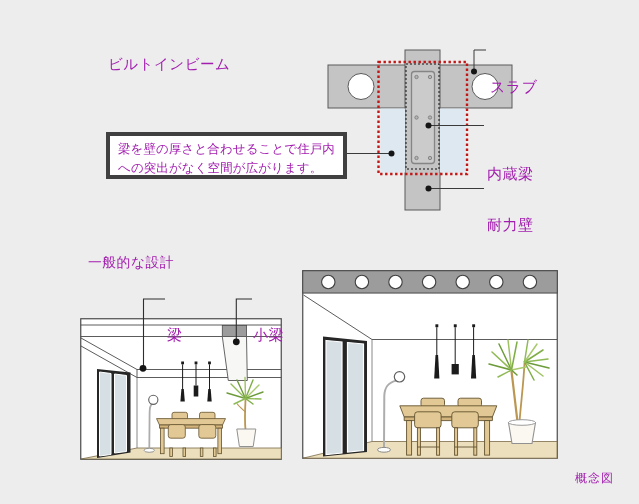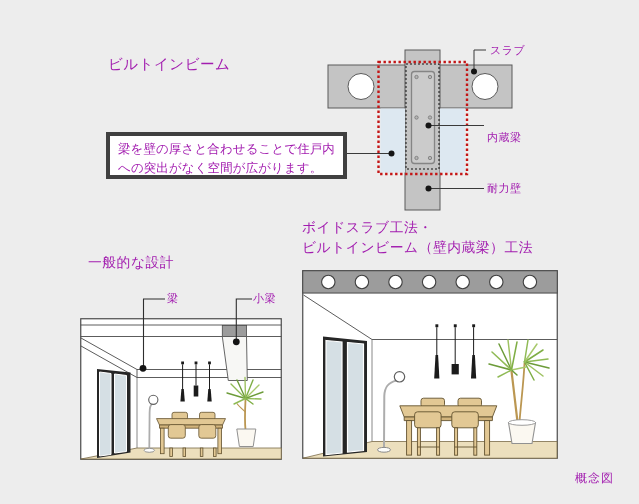--- a/index.html
+++ b/index.html
@@ -5,21 +5,21 @@
   * { margin:0; padding:0; box-sizing:border-box; }
   html,body { background:#ededed; }
   #stage {
     position:relative; width:639px; height:504px; background:#ededed; overflow:hidden;
     font-family:"Liberation Serif","DejaVu Serif",serif; color:#a21caf;
   }
   .abs { position:absolute; }
   .jp { white-space:nowrap; letter-spacing:0.5px; }
   .title-main { font-size:14.5px; line-height:21px; }
   .title-sec  { font-size:13.8px; line-height:20px; }
-  .diagram-label { font-size:11px; }
+  .diagram-label { font-size:15px;margin-top:35px; }
   .desc-box {
     left:106px; top:132px; width:241px; height:47px;
     background:#ffffff; border:4px solid #404040;
     font-size:12.4px; line-height:19px; padding:4px 8px;
     letter-spacing:0.2px; white-space:nowrap;
   }
   .caption { font-size:12px; letter-spacing:1px; }
   svg { display:block; }
 </style>
 </head>
@@ -240,20 +240,16 @@
   </div>
 
   <div class="abs jp diagram-label" style="left:490px;top:43px">スラブ</div>
   <div class="abs jp diagram-label" style="left:487px;top:130px">内蔵梁</div>
   <div class="abs jp diagram-label" style="left:487px;top:181px">耐力壁</div>
 
   <div class="abs jp title-sec" style="left:88px;top:253px">一般的な設計</div>
   <div class="abs jp diagram-label" style="left:167px;top:291px">梁</div>
   <div class="abs jp diagram-label" style="left:253px;top:291px">小梁</div>
 
-  <div class="abs jp title-sec" style="left:302px;top:218px">
-    <div>ボイドスラブ工法・</div>
-    <div>ビルトインビーム（壁内蔵梁）工法</div>
-  </div>
 
   <div class="abs jp caption" style="left:575px;top:470px">概念図</div>
 
 </div>
 
 </body></html>

